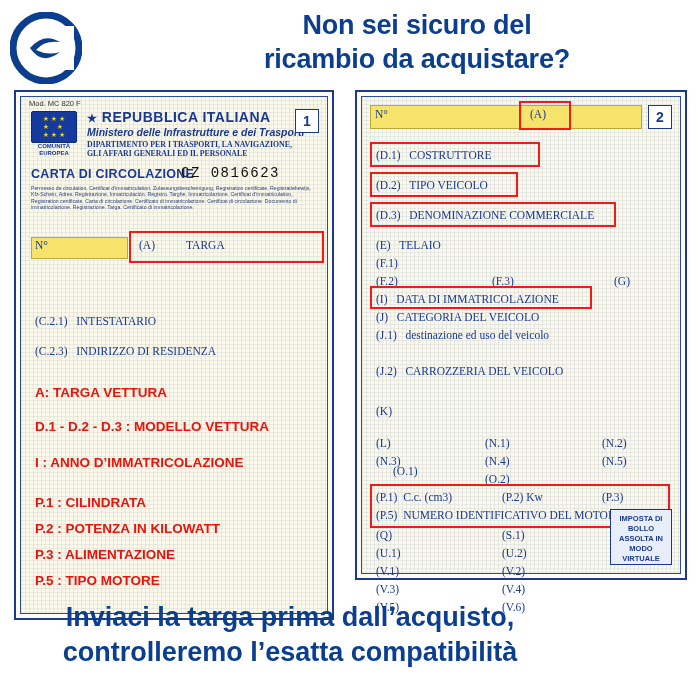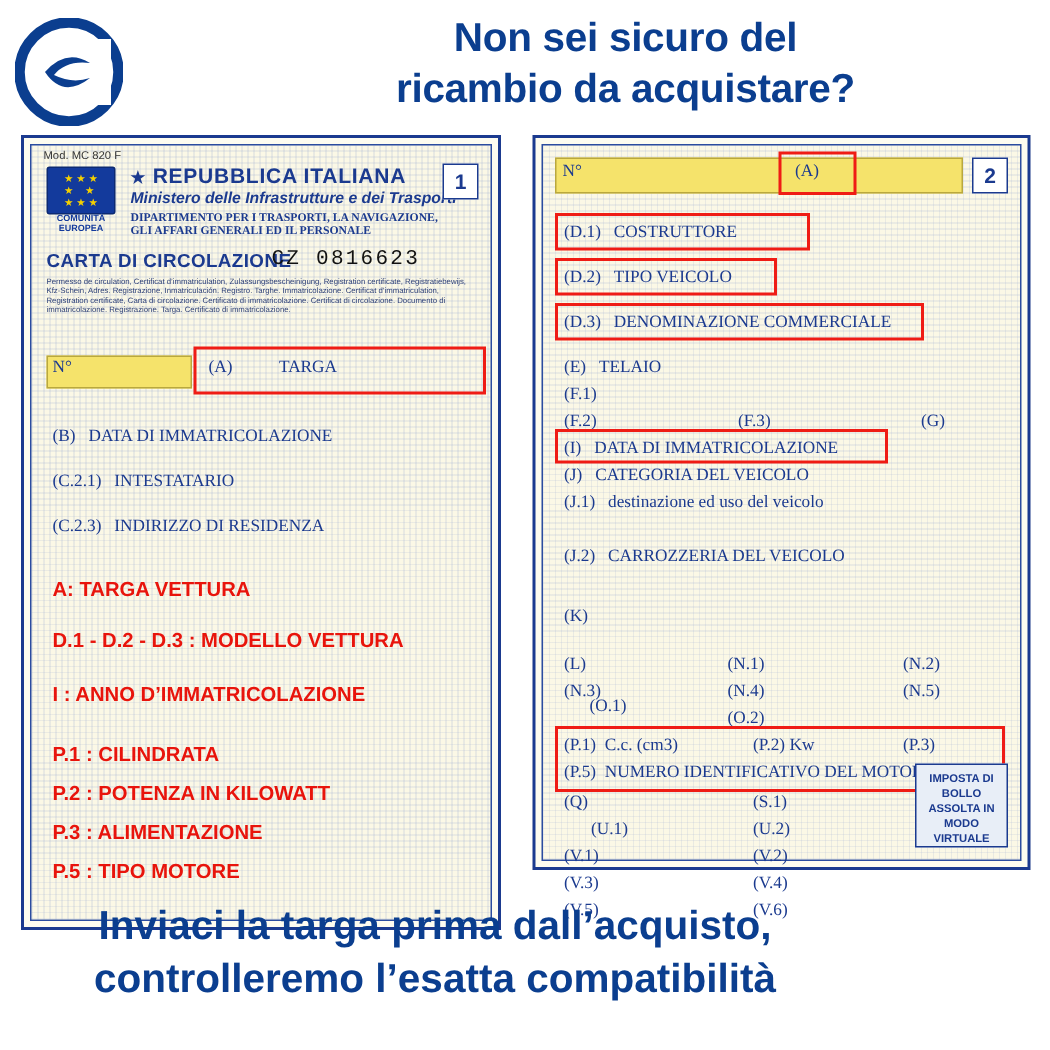--- a/index.html
+++ b/index.html
@@ -174,24 +174,20 @@
     <div class="cdc-code">CZ 0816623</div>
 
     <div class="microtext">Permesso de circulation, Certificat d’immatriculation, Zulassungsbescheinigung, Registration certificate, Registratiebewijs, Kfz-Schein, Adres. Registrazione, Inmatriculación. Registro. Targhe. Immatricolazione. Certificat d’immatriculation, Registration certificate, Carta di circolazione. Certificato di immatricolazione. Certificat di circolazione. Documento di immatricolazione. Registrazione. Targa. Certificato di immatricolazione.</div>
 
     <div class="nfield" style="left:10px;top:140px;width:95px;height:20px;"></div>
     <div class="fld" style="left:14px;top:142px;">N°</div>
     <div class="fld" style="left:118px;top:142px;">(A)</div>
     <div class="fld" style="left:165px;top:142px;">TARGA</div>
     <div class="redbox" style="left:108px;top:134px;width:195px;height:32px;"></div>
 
-    <div class="fld" style="left:14px;top:188px;">
-      <span>(B)</span>
-      &nbsp;&nbsp;<span>DATA DI IMMATRICOLAZIONE</span>
-    </div>
     <div class="fld" style="left:14px;top:218px;">
       <span>(C.2.1)</span>
       &nbsp;&nbsp;<span>INTESTATARIO</span>
     </div>
     <div class="fld" style="left:14px;top:248px;">
       <span>(C.2.3)</span>
       &nbsp;&nbsp;<span>INDIRIZZO DI RESIDENZA</span>
     </div>
 
     <div class="ann" style="left:14px;top:288px;">A: TARGA VETTURA</div>
@@ -288,21 +284,21 @@
 
     <div class="fld" style="left:14px;top:412px;">
       <span>(P.5)</span>
       &nbsp;<span>NUMERO IDENTIFICATIVO DEL MOTORE</span>
     </div>
     <div class="redbox" style="left:8px;top:387px;width:300px;height:44px;"></div>
 
     <div class="fld" style="left:14px;top:432px;">(Q)</div>
     <div class="fld" style="left:140px;top:432px;">(S.1)</div>
 
-    <div class="fld" style="left:32px;top:450px;">(U.1)</div>
+    <div class="fld" style="left:14px;top:450px;">(U.1)</div>
     <div class="fld" style="left:140px;top:450px;">(U.2)</div>
 
     <div class="fld" style="left:14px;top:468px;">(V.1)</div>
     <div class="fld" style="left:140px;top:468px;">(V.2)</div>
 
     <div class="fld" style="left:14px;top:486px;">(V.3)</div>
     <div class="fld" style="left:140px;top:486px;">(V.4)</div>
     <div class="fld" style="left:14px;top:504px;">(V.5)</div>
     <div class="fld" style="left:140px;top:504px;">(V.6)</div>
 

